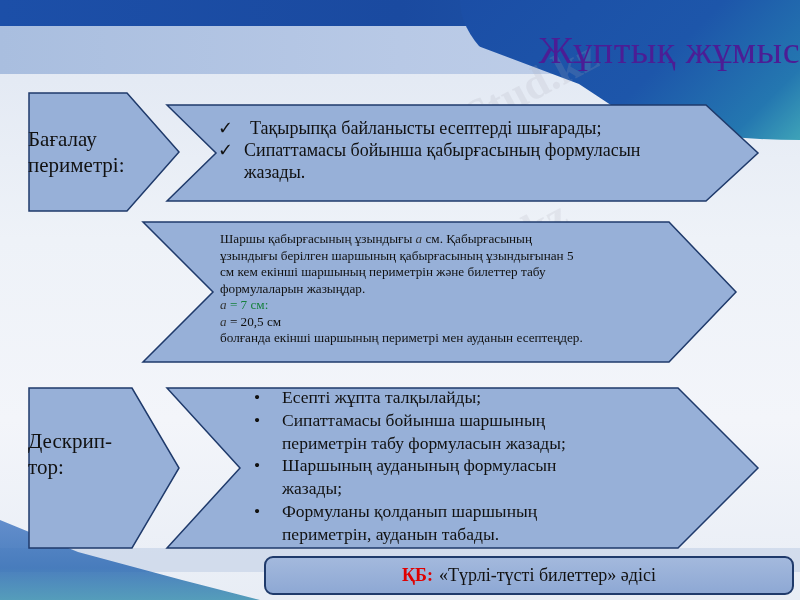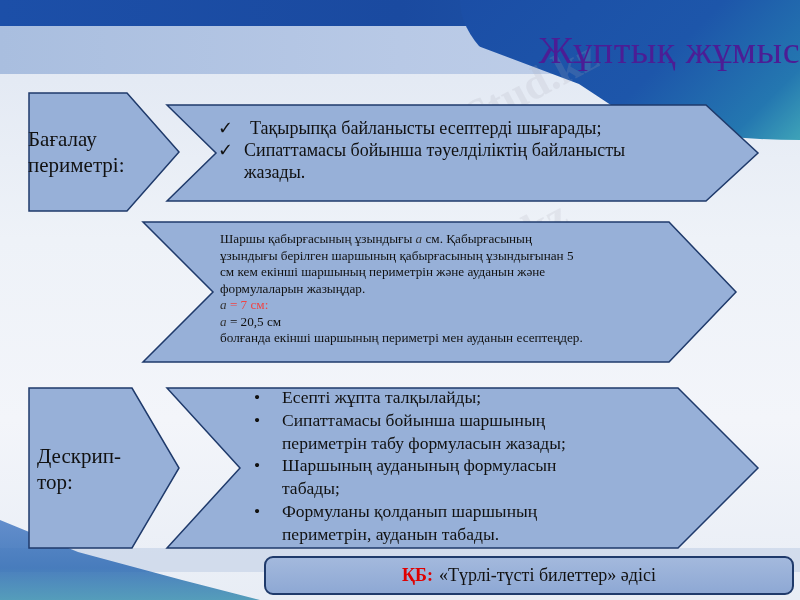--- a/index.html
+++ b/index.html
@@ -42,21 +42,21 @@
   .shape .txt { position:absolute; color:#111; }
 
   .label-txt { text-align:left; font-size:21px; line-height:26px; }
 
   .crit-list { font-size:18px; line-height:22px; }
   .crit-list .row { display:flex; }
   .crit-list .mark { width:26px; flex:none; }
 
   .task-txt { font-size:13.2px; line-height:16.5px; }
   .task-txt .ital { font-style:italic; color:#333; }
-  .task-txt .dim { color:#ef4444; }
+  .task-txt .dim { color:#15803d; }
 
   .desc-list { font-size:17.5px; line-height:22.8px; }
   .desc-list .row { display:flex; }
   .desc-list .bul { width:28px; flex:none; text-align:left; padding-left:2px; }
 
   .kb-box {
     position:absolute; left:264px; top:556px; width:530px; height:39px;
     border:2px solid #1f3a6b; border-radius:9px; box-sizing:border-box;
     background: linear-gradient(180deg, #a3b9dd 0%, #8ea8d4 100%);
     display:flex; align-items:center; justify-content:center;
@@ -101,53 +101,53 @@
     <polygon points="1,1 540,1 592,49 540,97 1,97 50,49" fill="#97b0d8" stroke="#1f3a6b" stroke-width="1.5"></polygon>
   </svg>
   <div class="txt crit-list" style="left:52px;top:13px;width:480px;">
     <div class="row">
       <span class="mark">✓</span>
       <span style="padding-left:6px;">Тақырыпқа байланысты есептерді шығарады;</span>
     </div>
     <div class="row">
       <span class="mark">✓</span>
       <span>
-        <div>Сипаттамасы бойынша тәуелділіктің байланысты</div>
+        <div>Сипаттамасы бойынша қабырғасының формуласын</div>
         <div>жазады.</div>
       </span>
     </div>
   </div>
 </div>
 
 <div class="shape" style="left:142px;top:221px;width:596px;height:106px;">
   <svg width="596" height="142">
     <polygon points="1,1 527,1 594,71 527,141 1,141 71,71" fill="#97b0d8" stroke="#1f3a6b" stroke-width="1.5"></polygon>
   </svg>
   <div class="txt task-txt" style="left:78px;top:10px;width:440px;">
     <div>
       <span>Шаршы қабырғасының ұзындығы </span><span class="ital">a</span><span> см. Қабырғасының</span>
     </div>
     <div>ұзындығы берілген шаршының қабырғасының ұзындығынан 5</div>
-    <div>см кем екінші шаршының периметрін және ауданын және</div>
+    <div>см кем екінші шаршының периметрін және билеттер табу</div>
     <div>формулаларын жазыңдар.</div>
     <div>
       <span class="ital">a</span><span class="dim"> = 7 см:</span>
     </div>
     <div>
       <span class="ital">a</span><span> = 20,5 см</span>
     </div>
     <div>болғанда екінші шаршының периметрі мен ауданын есептеңдер.</div>
   </div>
 </div>
 
 <div class="shape" style="left:28px;top:387px;width:152px;height:162px;">
   <svg width="152" height="162">
     <polygon points="1,1 104,1 151,81 104,161 1,161" fill="#97b0d8" stroke="#1f3a6b" stroke-width="1.5"></polygon>
   </svg>
-  <div class="txt label-txt" style="left:0;top:56px;width:122px;margin-left:9px;">
+  <div class="txt label-txt" style="left:0;top:41px;width:122px;">
     <div>Дескрип-</div>
     <div>тор:</div>
   </div>
 </div>
 
 <div class="shape" style="left:166px;top:387px;width:594px;height:162px;">
   <svg width="594" height="162">
     <polygon points="1,1 512,1 592,81 512,161 1,161 74,81" fill="#97b0d8" stroke="#1f3a6b" stroke-width="1.5"></polygon>
   </svg>
   <div class="txt desc-list" style="left:86px;top:-1px;width:420px;">
@@ -159,21 +159,21 @@
       <span class="bul">•</span>
       <span>
         <div>Сипаттамасы бойынша шаршының</div>
         <div>периметрін табу формуласын жазады;</div>
       </span>
     </div>
     <div class="row">
       <span class="bul">•</span>
       <span>
         <div>Шаршының ауданының формуласын</div>
-        <div>табады;</div>
+        <div>жазады;</div>
       </span>
     </div>
     <div class="row">
       <span class="bul">•</span>
       <span>
         <div>Формуланы қолданып шаршының</div>
         <div>периметрін, ауданын табады.</div>
       </span>
     </div>
   </div>

